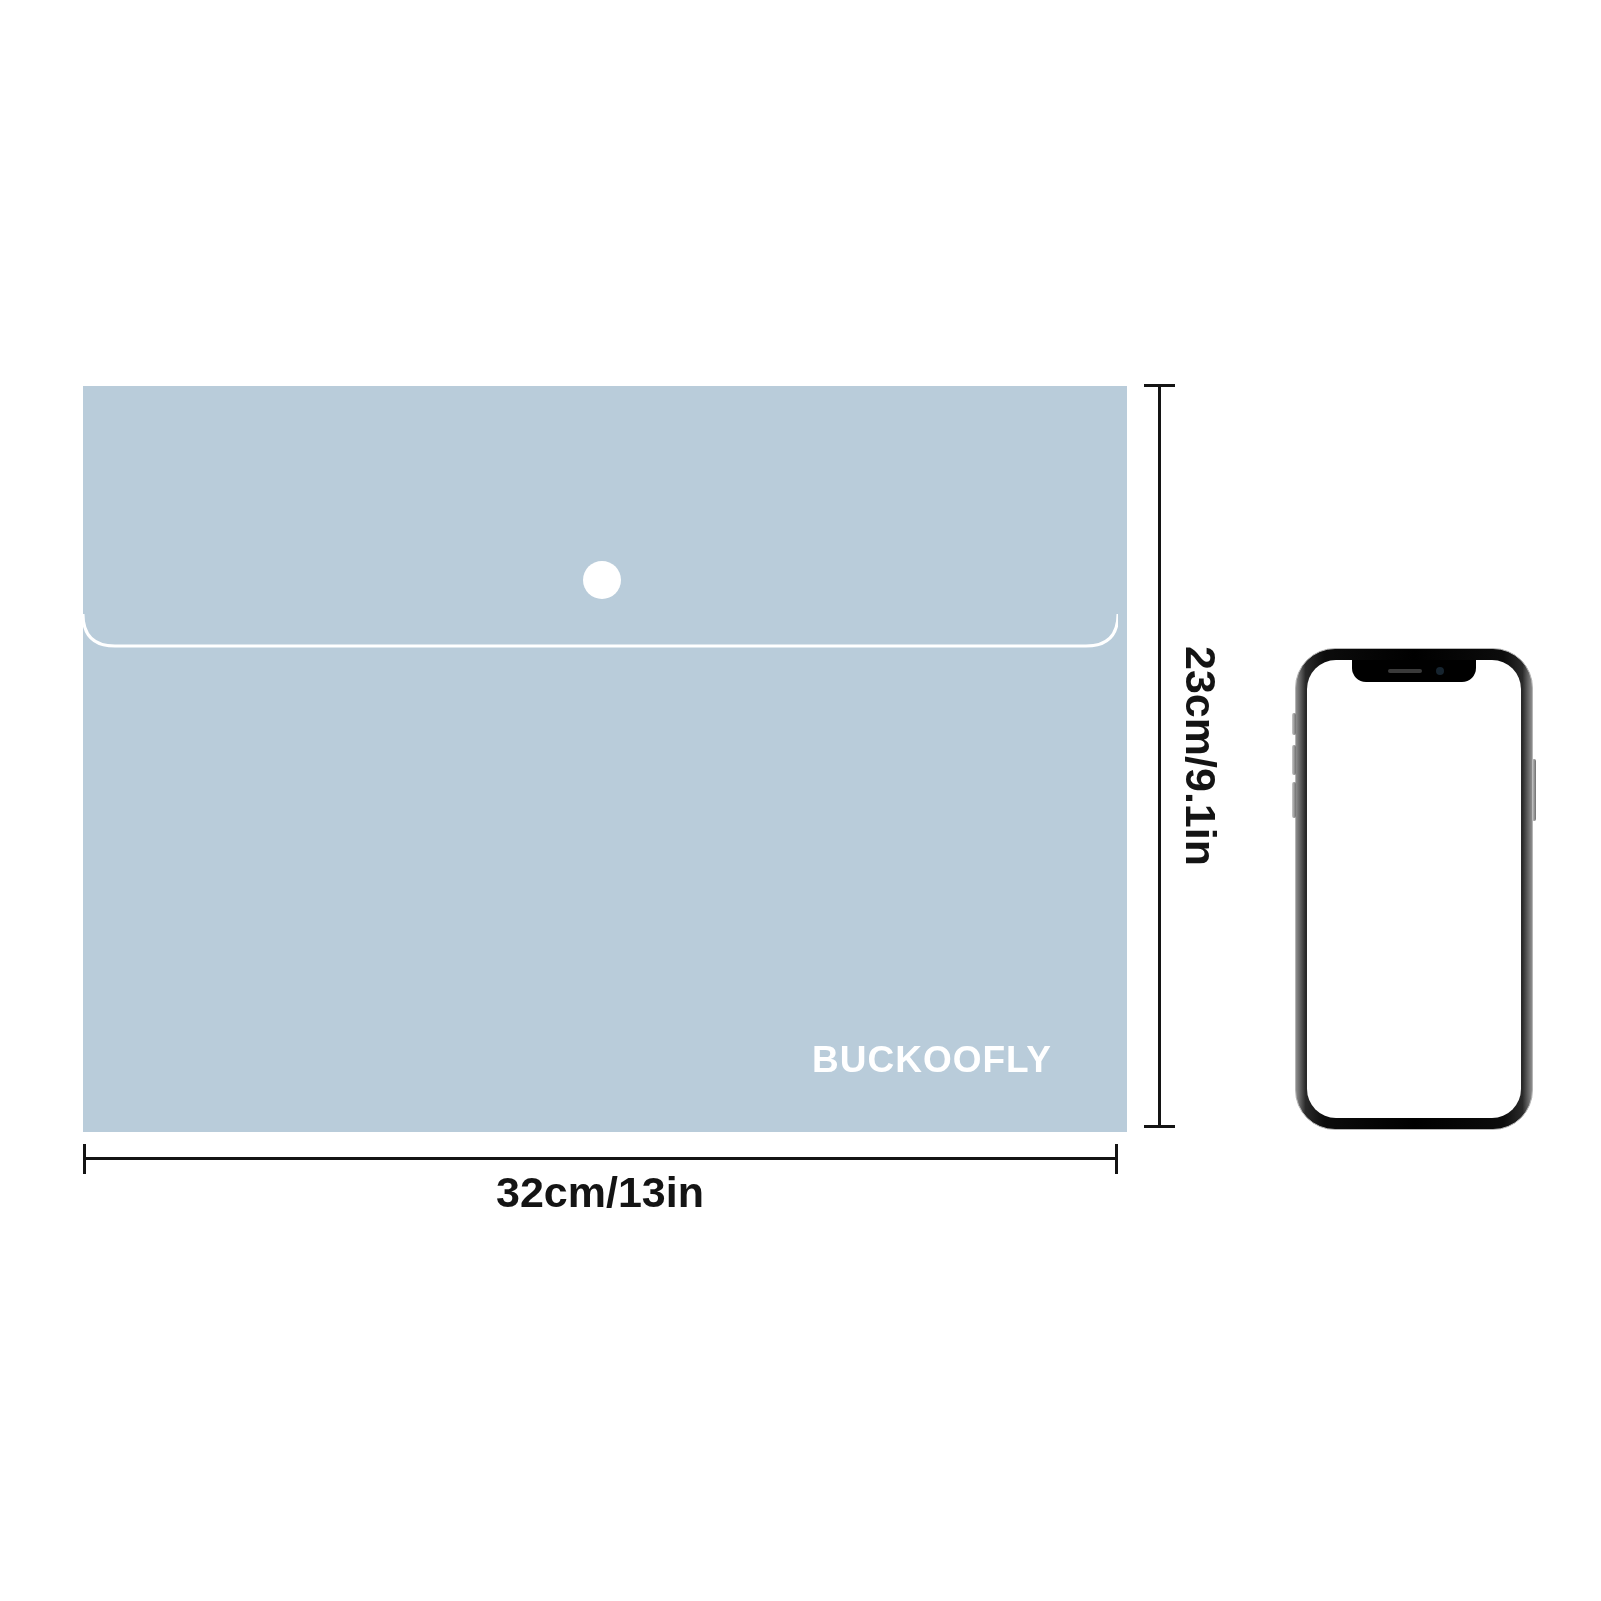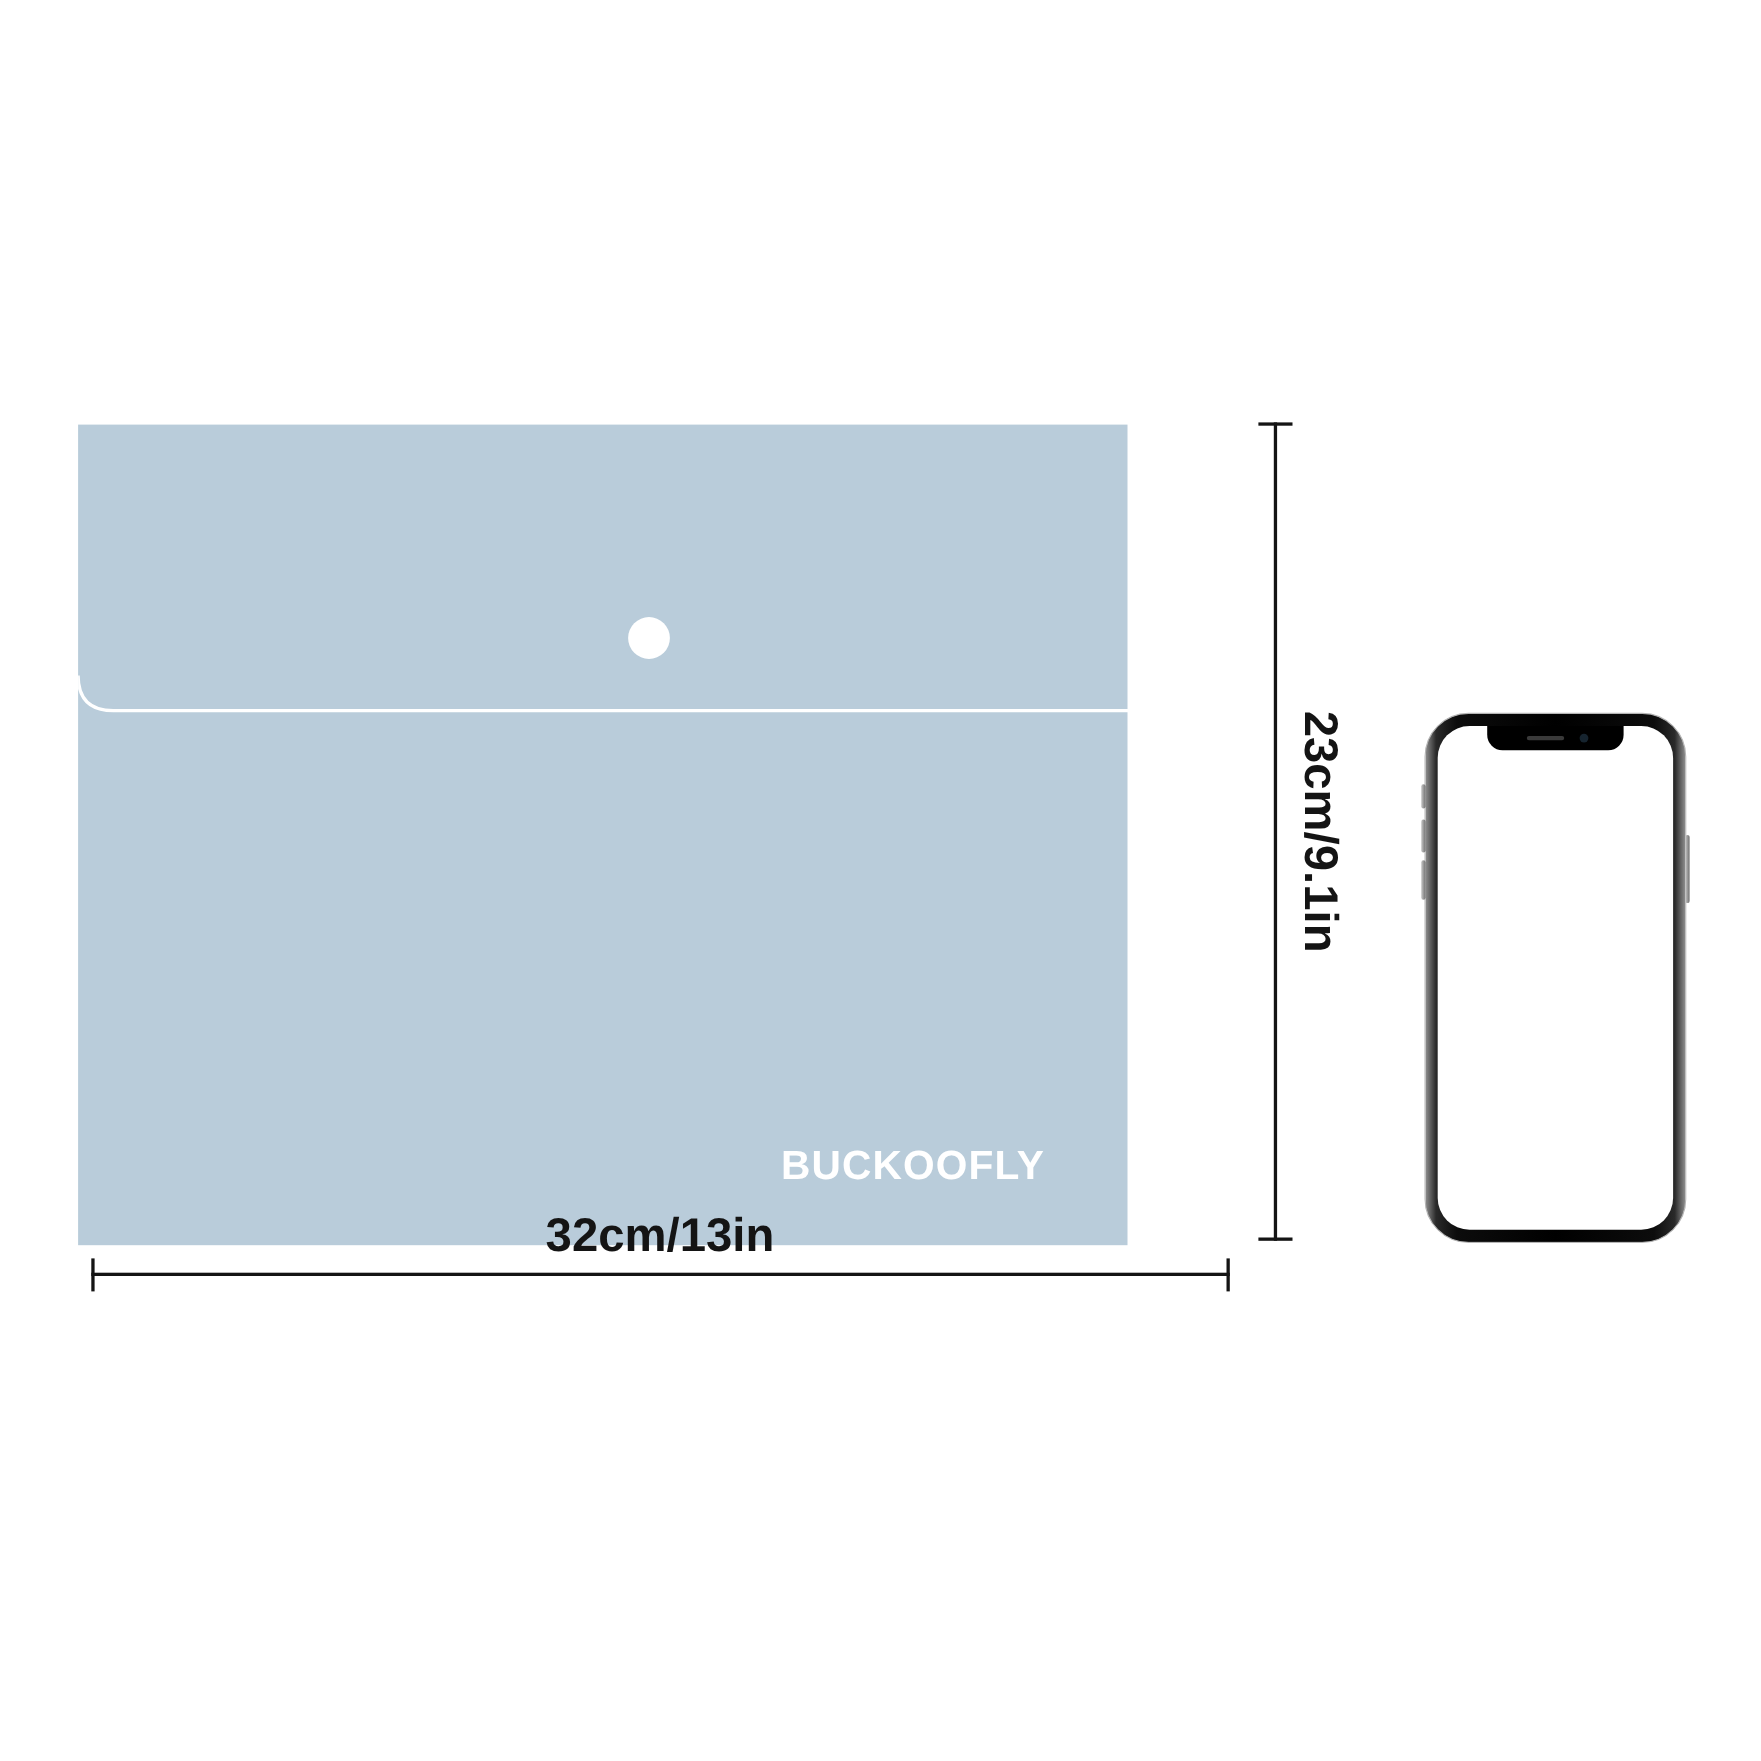--- a/index.html
+++ b/index.html
@@ -19,22 +19,22 @@
     width: 1601px;
     height: 1601px;
     background: var(--bg);
     font-family: "Liberation Sans", sans-serif;
     overflow: hidden;
   }
 
   
   .folder {
     position: absolute;
-    left: 71px; top: 386px;
-    width: 954px; height: 746px;
+    left: 83px; top: 386px;
+    width: 1044px; height: 746px;
     background: var(--folder-color);
   }
   .flap-line {
     position: absolute;
     left: 0; top: 0;
     display: block;
   }
   .snap {
     position: absolute;
     left: 500px; top: 175px;
@@ -67,21 +67,21 @@
     font-size: 43px;
     font-weight: 700;
     white-space: nowrap;
     line-height: 1;
   }
   .height-label {
     left: 1200px; top: 756px;
     transform: translate(-50%, -50%) rotate(90deg);
   }
   .width-label {
-    left: 600px; top: 1124px;
+    left: 600px; top: 1192px;
     transform: translate(-50%, -50%);
   }
 
   
   .phone {
     position: absolute;
     left: 1295px; top: 648px;
     width: 238px; height: 482px;
     background: linear-gradient(to right, #8d8d8d 0%, #2a2a2a 4%, #0c0c0c 12%, #000000 50%, #0c0c0c 88%, #2a2a2a 96%, #8d8d8d 100%);
     border: 1px solid #b5b5b5;

